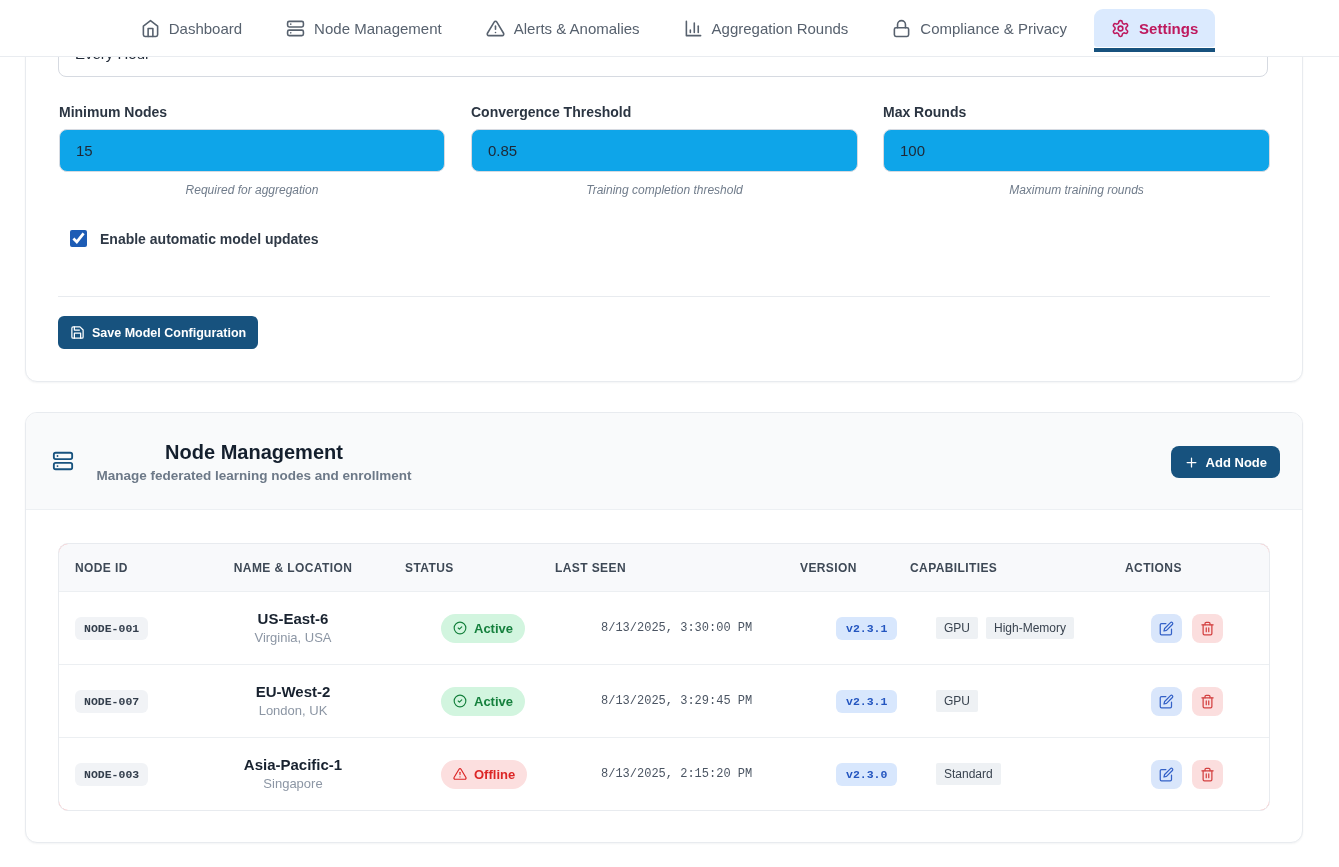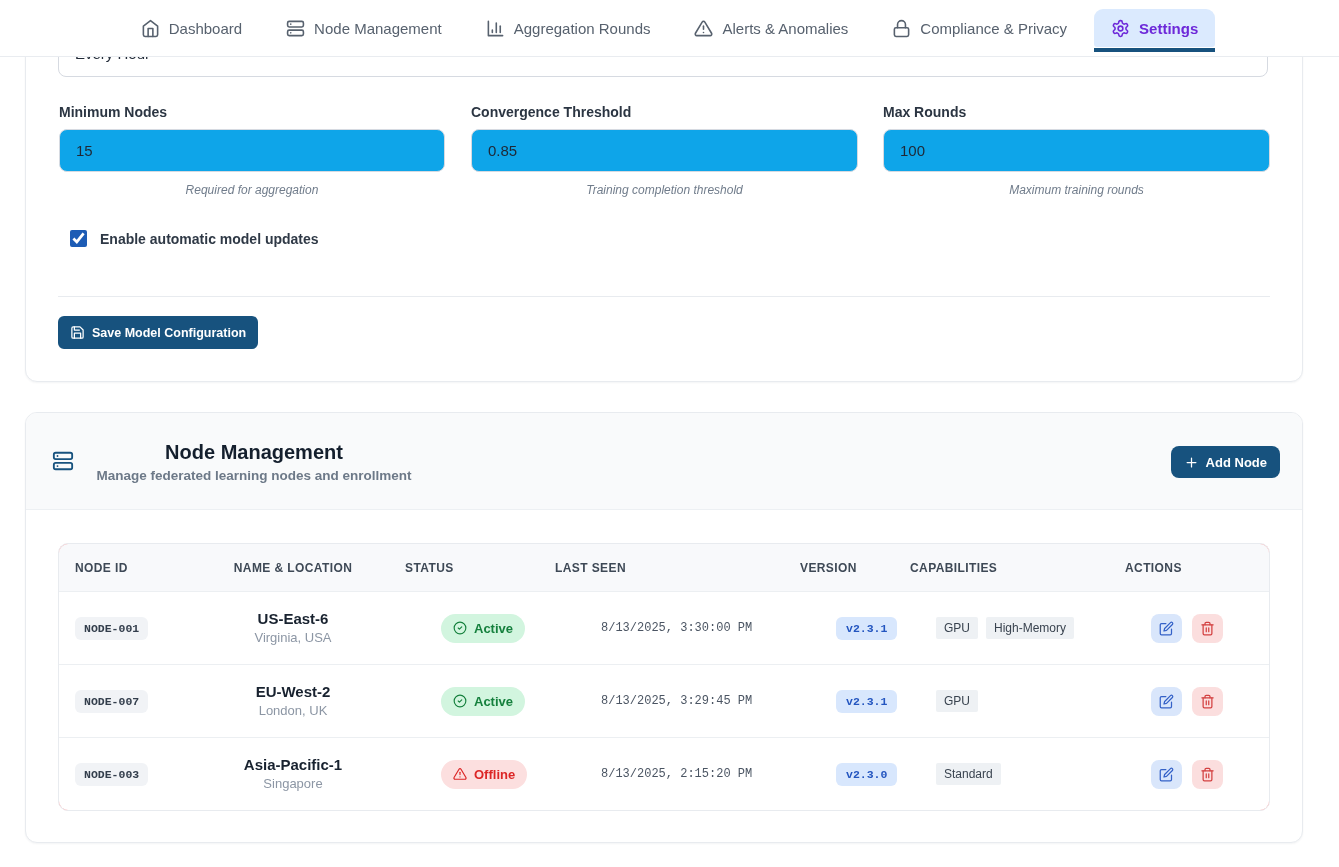--- a/index.html
+++ b/index.html
@@ -16,21 +16,21 @@
     position:absolute;left:0;top:0;right:0;height:56px;background:#fff;
     border-bottom:1px solid #e9ecf0;z-index:50;
     display:flex;justify-content:center;align-items:center;gap:10px;
   }
   .nav-item{
     display:flex;align-items:center;gap:9px;height:38px;padding:0 17px;
     border-radius:9px;font-size:15px;color:#57616e;cursor:pointer;white-space:nowrap;
   }
   .nav-item svg{width:19px;height:19px;}
   .nav-item.active{
-    background:#dbeafe;color:#6d28d9;font-weight:700;position:relative;
+    background:#dbeafe;color:#be185d;font-weight:700;position:relative;
     border-radius:9px 9px 3px 3px;
   }
   .nav-item.active::after{
     content:"";position:absolute;left:0;right:0;bottom:-5px;height:4px;background:#17527e;
   }
 
   
   .card{
     position:absolute;background:#fff;border:1px solid #e8ebef;border-radius:12px;
     box-shadow:0 1px 2px rgba(20,30,50,.05);z-index:1;
@@ -320,37 +320,37 @@
     <svg viewBox="0 0 24 24">
         <rect class="stroke-ic" x="2" y="3" width="20" height="7" rx="2"></rect>
         <rect class="stroke-ic" x="2" y="14" width="20" height="7" rx="2"></rect>
         <path class="stroke-ic" d="M6 6.5h.01"></path>
         <path class="stroke-ic" d="M6 17.5h.01"></path>
       </svg>
     <span>Node Management</span>
   </div>
   <div class="nav-item">
     <svg viewBox="0 0 24 24">
+        <path class="stroke-ic" d="m10.29 3.86-8.47 14.14a2 2 0 0 0 1.71 3h16.94a2 2 0 0 0 1.71-3L13.71 3.86a2 2 0 0 0-3.42 0z"></path>
+        <path class="stroke-ic" d="M12 9v4"></path>
+        <path class="stroke-ic" d="M12 17h.01"></path>
+      </svg>
+    <span>Alerts &amp; Anomalies</span>
+  </div>
+  <div class="nav-item">
+    <svg viewBox="0 0 24 24">
         <path class="stroke-ic" d="M3 3v18h18"></path>
         <path class="stroke-ic" d="M18 17V9"></path>
         <path class="stroke-ic" d="M13 17V5"></path>
         <path class="stroke-ic" d="M8 17v-3"></path>
       </svg>
     <span>Aggregation Rounds</span>
   </div>
   <div class="nav-item">
     <svg viewBox="0 0 24 24">
-        <path class="stroke-ic" d="m10.29 3.86-8.47 14.14a2 2 0 0 0 1.71 3h16.94a2 2 0 0 0 1.71-3L13.71 3.86a2 2 0 0 0-3.42 0z"></path>
-        <path class="stroke-ic" d="M12 9v4"></path>
-        <path class="stroke-ic" d="M12 17h.01"></path>
-      </svg>
-    <span>Alerts &amp; Anomalies</span>
-  </div>
-  <div class="nav-item">
-    <svg viewBox="0 0 24 24">
         <rect class="stroke-ic" x="3" y="11" width="18" height="11" rx="2"></rect>
         <path class="stroke-ic" d="M7 11V7a5 5 0 0 1 10 0v4"></path>
       </svg>
     <span>Compliance &amp; Privacy</span>
   </div>
   <div class="nav-item active">
     <svg viewBox="0 0 24 24">
         <path class="stroke-ic" d="M12.22 2h-.44a2 2 0 0 0-2 2v.18a2 2 0 0 1-1 1.73l-.43.25a2 2 0 0 1-2 0l-.15-.08a2 2 0 0 0-2.73.73l-.22.38a2 2 0 0 0 .73 2.73l.15.1a2 2 0 0 1 1 1.72v.51a2 2 0 0 1-1 1.74l-.15.09a2 2 0 0 0-.73 2.73l.22.38a2 2 0 0 0 2.73.73l.15-.08a2 2 0 0 1 2 0l.43.25a2 2 0 0 1 1 1.73V20a2 2 0 0 0 2 2h.44a2 2 0 0 0 2-2v-.18a2 2 0 0 1 1-1.73l.43-.25a2 2 0 0 1 2 0l.15.08a2 2 0 0 0 2.73-.73l.22-.39a2 2 0 0 0-.73-2.73l-.15-.08a2 2 0 0 1-1-1.74v-.5a2 2 0 0 1 1-1.74l.15-.09a2 2 0 0 0 .73-2.73l-.22-.38a2 2 0 0 0-2.73-.73l-.15.08a2 2 0 0 1-2 0l-.43-.25a2 2 0 0 1-1-1.73V4a2 2 0 0 0-2-2z"></path>
         <circle class="stroke-ic" cx="12" cy="12" r="3"></circle>
       </svg>

